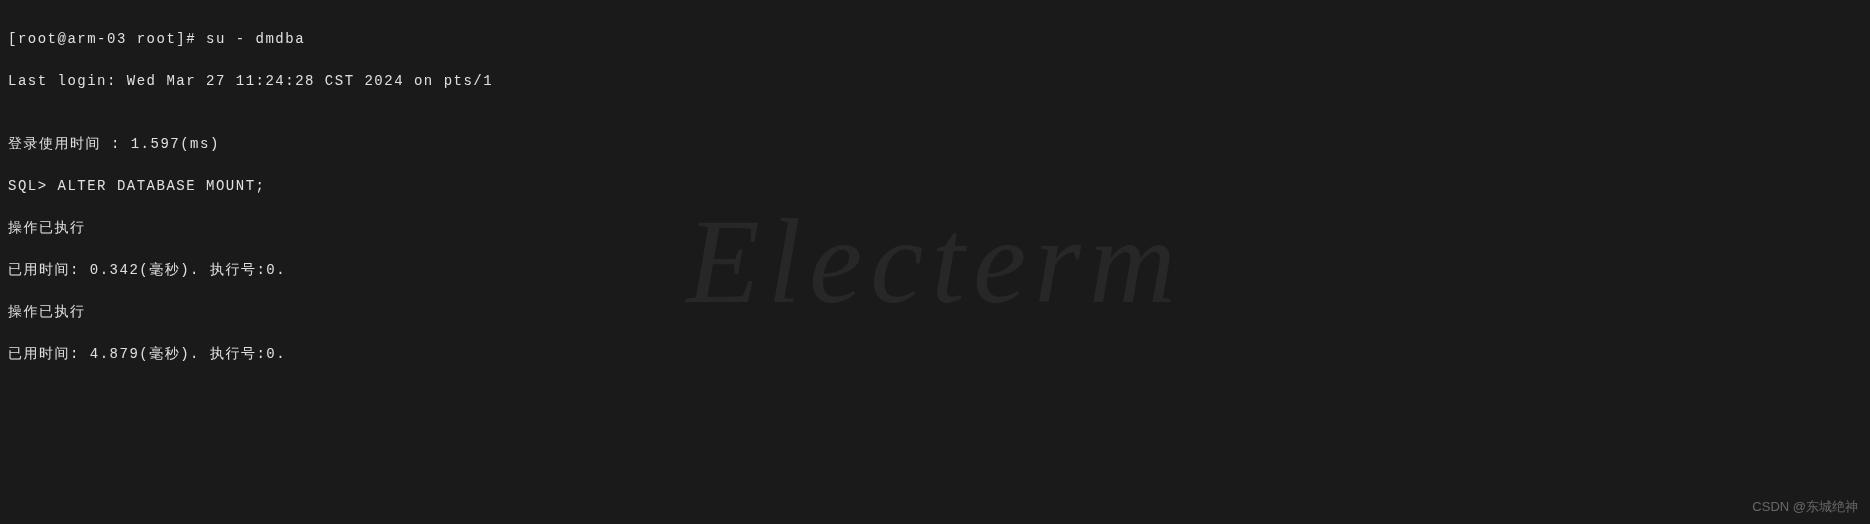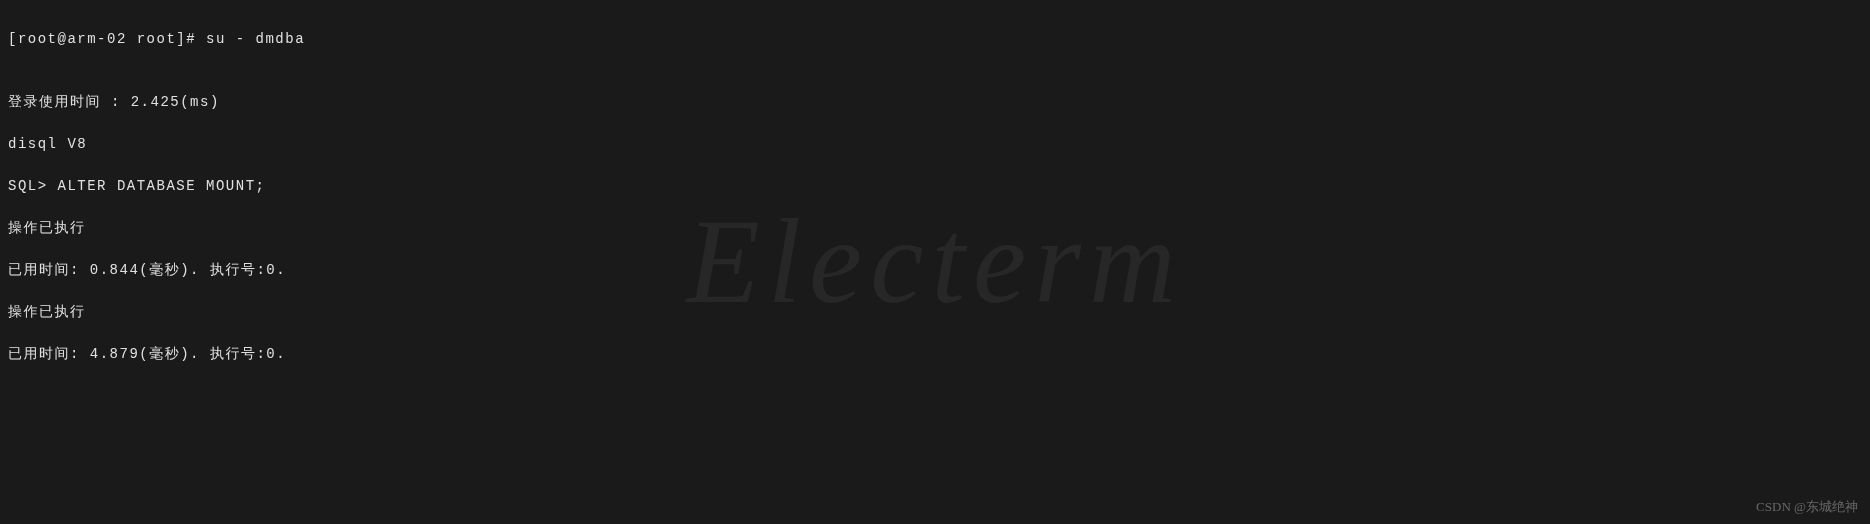--- a/index.html
+++ b/index.html
@@ -38,37 +38,37 @@
       pointer-events: none;
       letter-spacing: 8px;
       font-weight: 300;
     }
     .csdn-watermark {
       position: absolute;
       bottom: 8px;
       right: 12px;
       color: rgba(180, 180, 180, 0.5);
       font-size: 13px;
-      font-family: Liberation Serif, serif;
+      font-family: Liberation Sans, sans-serif;
       letter-spacing: normal;
     }
   </style>
 </head>
 <body>
 
 <div class="watermark-text">Electerm</div>
 
 <div class="terminal">
-<span class="line">[root@arm-02 root]# su - dmdba</span>
+<span class="line">[root@arm-03 root]# su - dmdba</span>
+<span class="line">Last login: Wed Mar 27 11:24:28 CST 2024 on pts/1</span>
 <span class="line"></span>
-<span class="line">登录使用时间 : 2.425(ms)</span>
-<span class="line">disql V8</span>
+<span class="line">登录使用时间 : 1.597(ms)</span>
 <span class="line">SQL&gt; ALTER DATABASE MOUNT;</span>
 <span class="line">操作已执行</span>
-<span class="line">已用时间: 0.844(毫秒). 执行号:0.</span>
+<span class="line">已用时间: 0.342(毫秒). 执行号:0.</span>
 <span class="line">操作已执行</span>
 <span class="line">已用时间: 4.879(毫秒). 执行号:0.</span>
 
 
 
 
 
 
 
 

